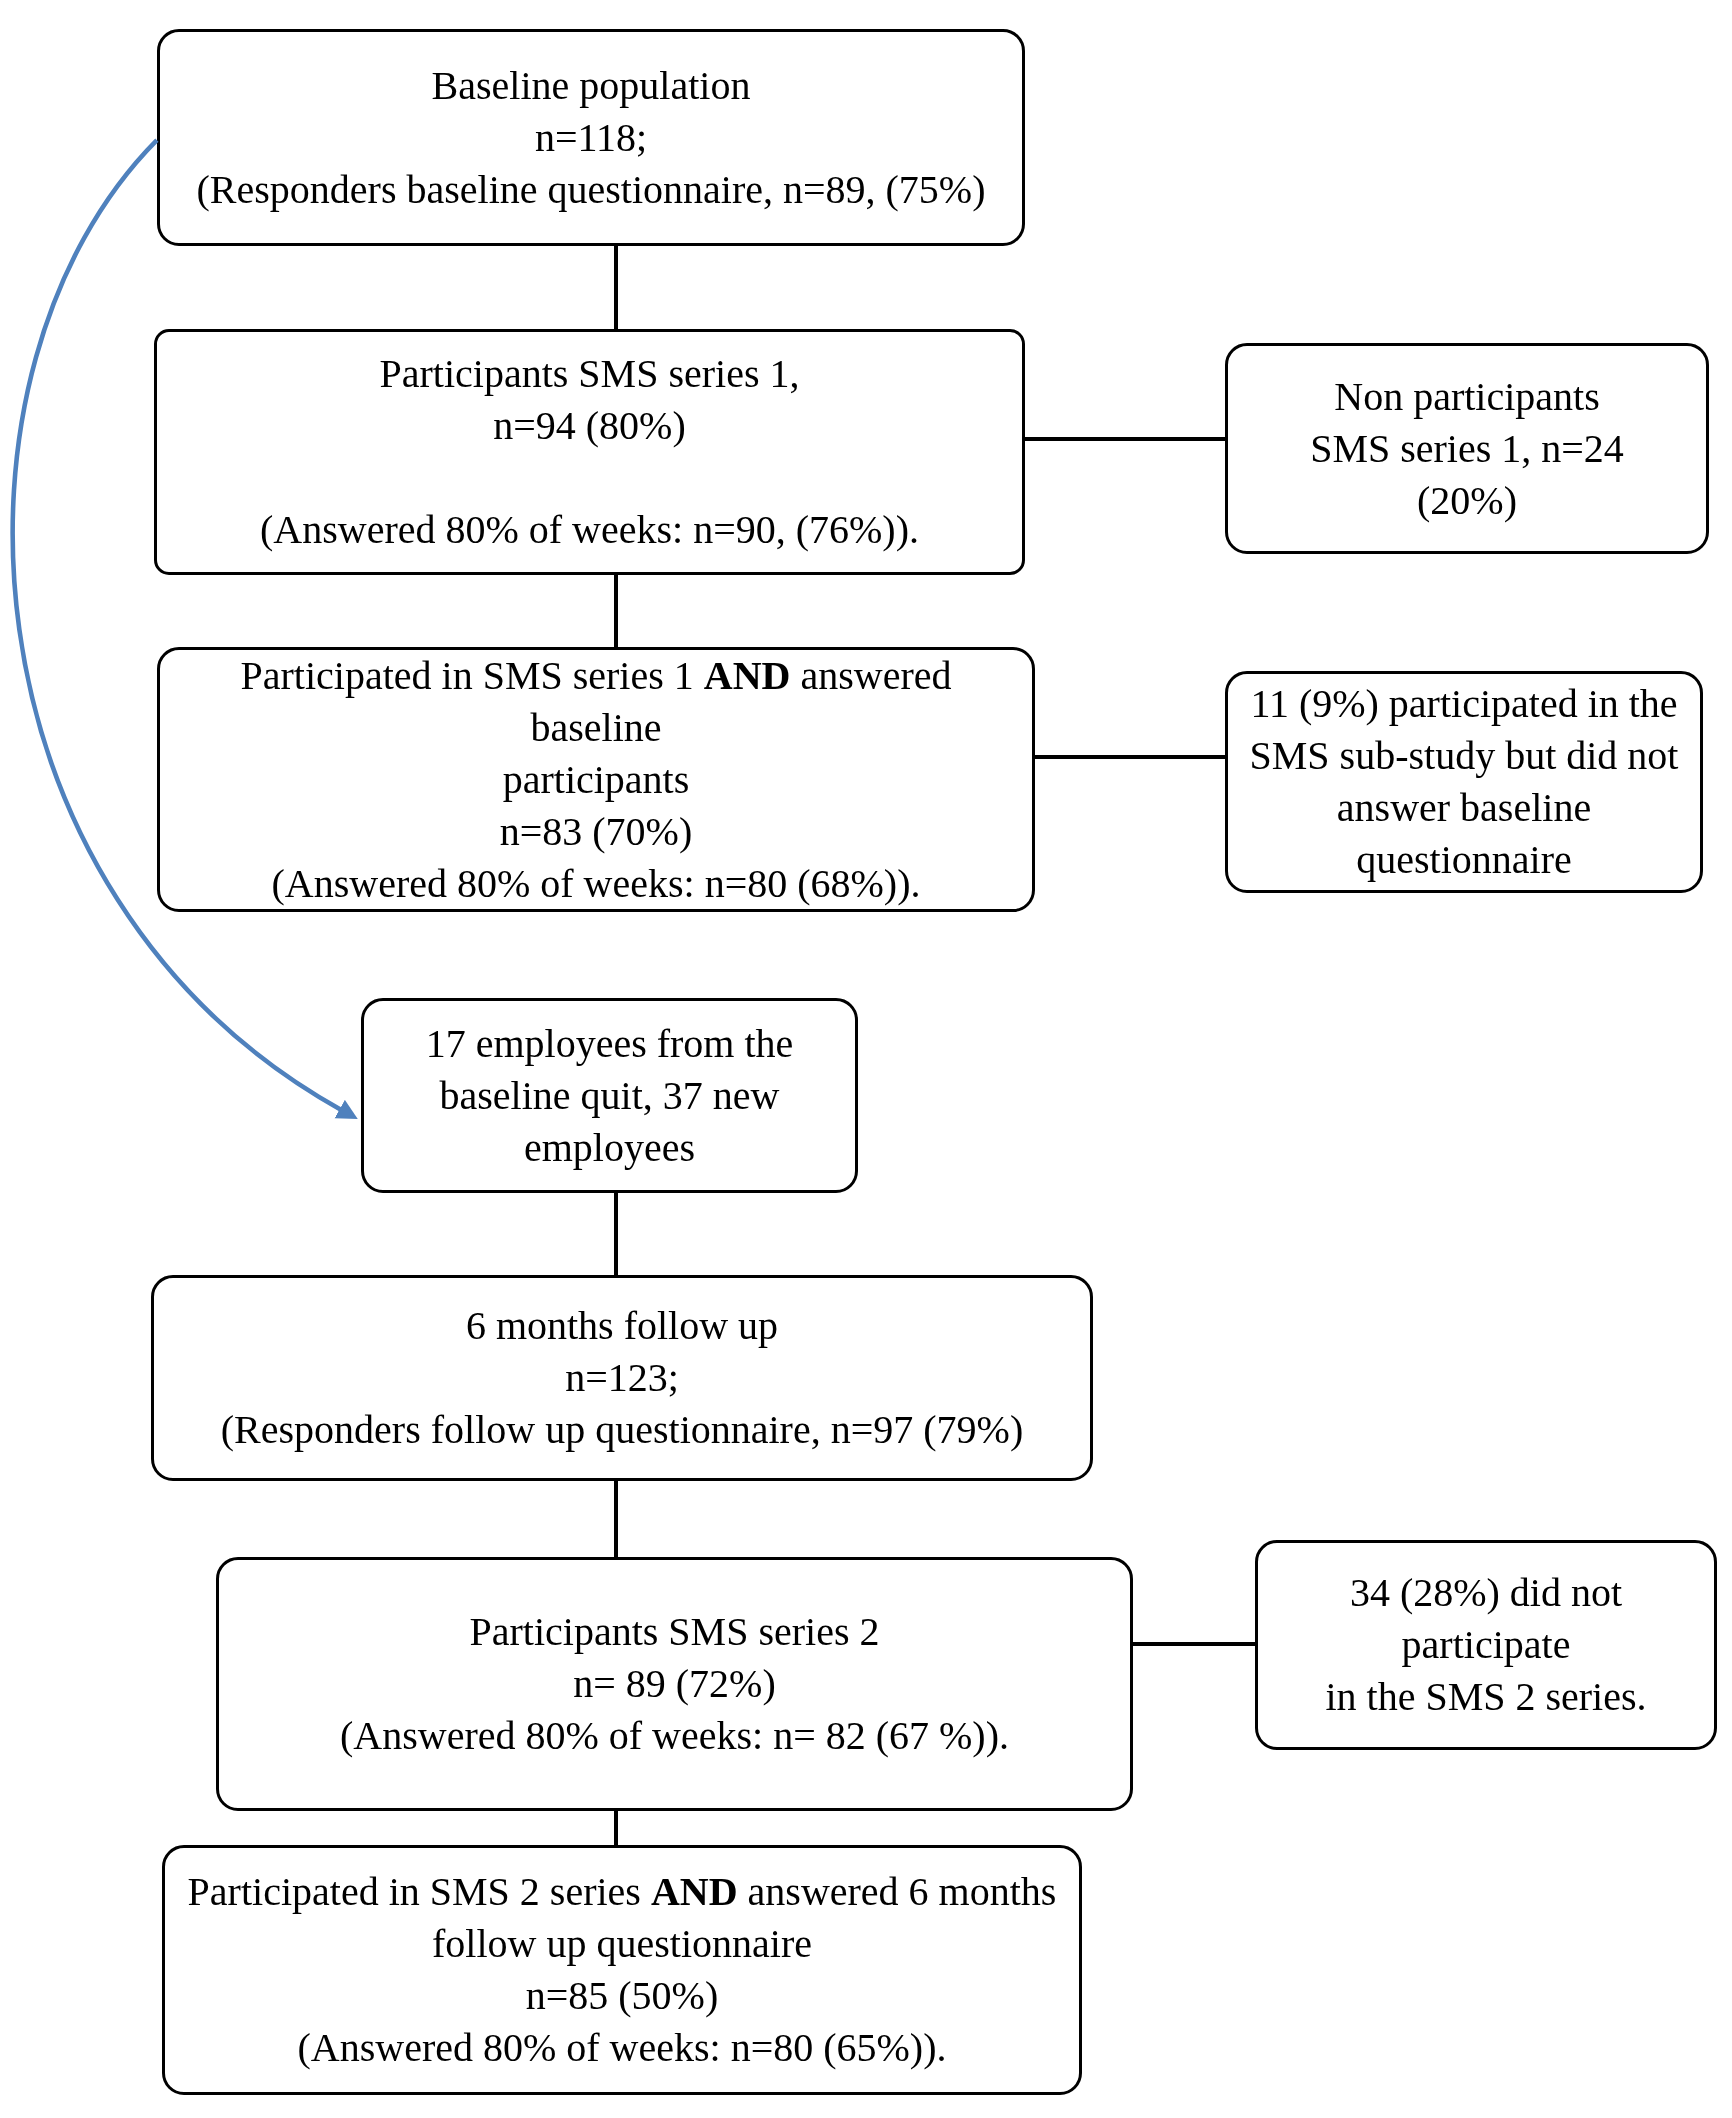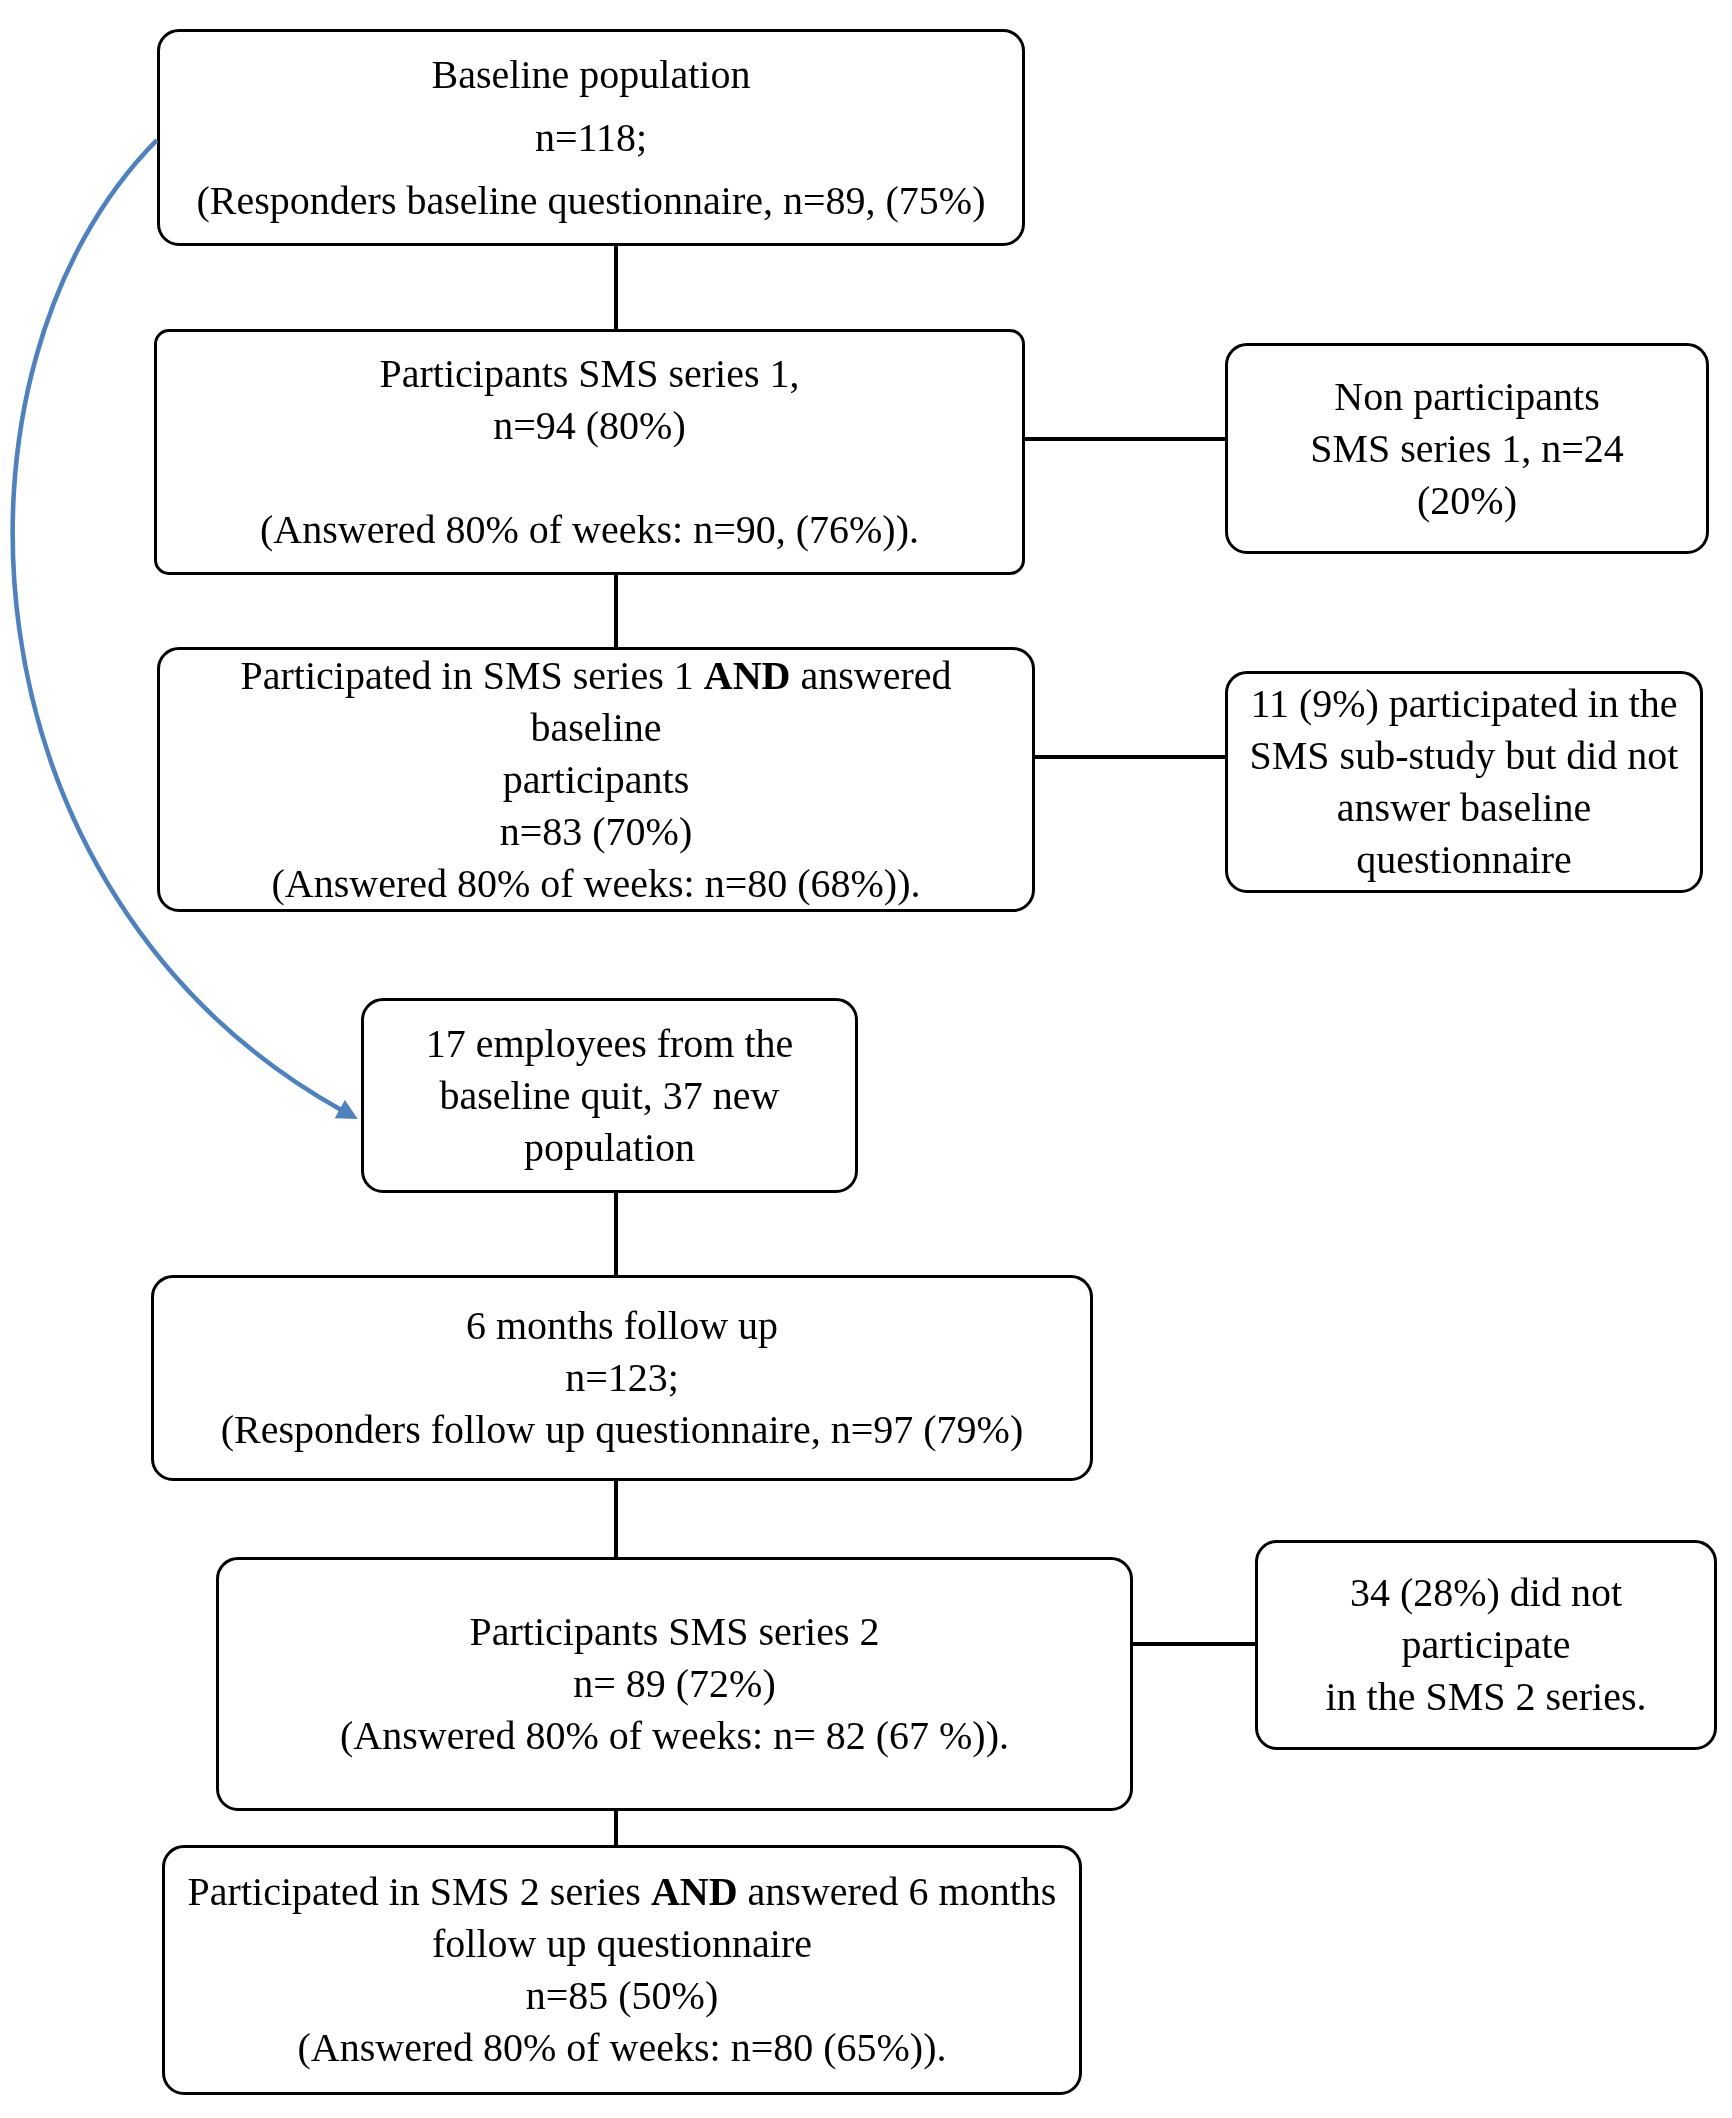--- a/index.html
+++ b/index.html
@@ -54,21 +54,21 @@
 
   <svg class="arrow-layer" viewBox="0 0 3778 4619" xmlns="http://www.w3.org/2000/svg">
     <defs>
       <marker id="bluehead" markerWidth="6" markerHeight="6" refX="0.5" refY="2.3" orient="auto">
         <path d="M0,0 L4.5,2.3 L0,4.6 Z" fill="#4f81bd"></path>
       </marker>
     </defs>
     <path d="M 342 305 C -150 800, -100 1950, 745 2420" fill="none" stroke-width="10" marker-end="url(#bluehead)" stroke="#4f81bd"></path>
   </svg>
 
-  <div class="box" style="left:157px; top:29px; width:868px; height:217px;gap:11px;">
+  <div class="box" style="left:157px; top:29px; width:868px; height:217px;">
     <div class="line">Baseline population</div>
     <div class="line">n=118;</div>
     <div class="line">(Responders baseline questionnaire, n=89, (75%)</div>
   </div>
 
   <div class="box" style="left:154px; top:329px; width:871px; height:246px;border-radius:15px;">
     <div class="line">Participants SMS series 1,</div>
     <div class="line">n=94 (80%)</div>
     <div class="line">&nbsp;</div>
     <div class="line">(Answered 80% of weeks: n=90, (76%)).</div>
@@ -91,21 +91,21 @@
 
   <div class="box" style="left:1225px; top:671px; width:478px; height:222px;">
     <div class="line">11 (9%) participated in the</div>
     <div class="line">SMS sub-study but did not</div>
     <div class="line">answer baseline questionnaire</div>
   </div>
 
   <div class="box" style="left:361px; top:998px; width:497px; height:195px;">
     <div class="line">17 employees from the</div>
     <div class="line">baseline quit, 37 new</div>
-    <div class="line">population</div>
+    <div class="line">employees</div>
   </div>
 
   <div class="box" style="left:151px; top:1275px; width:942px; height:206px;">
     <div class="line">6 months follow up</div>
     <div class="line">n=123;</div>
     <div class="line">(Responders follow up questionnaire, n=97 (79%)</div>
   </div>
 
   <div class="box" style="left:176px; top:1557px; width:917px; height:254px;margin-left:40px;">
     <div class="line">Participants SMS series 2</div>

